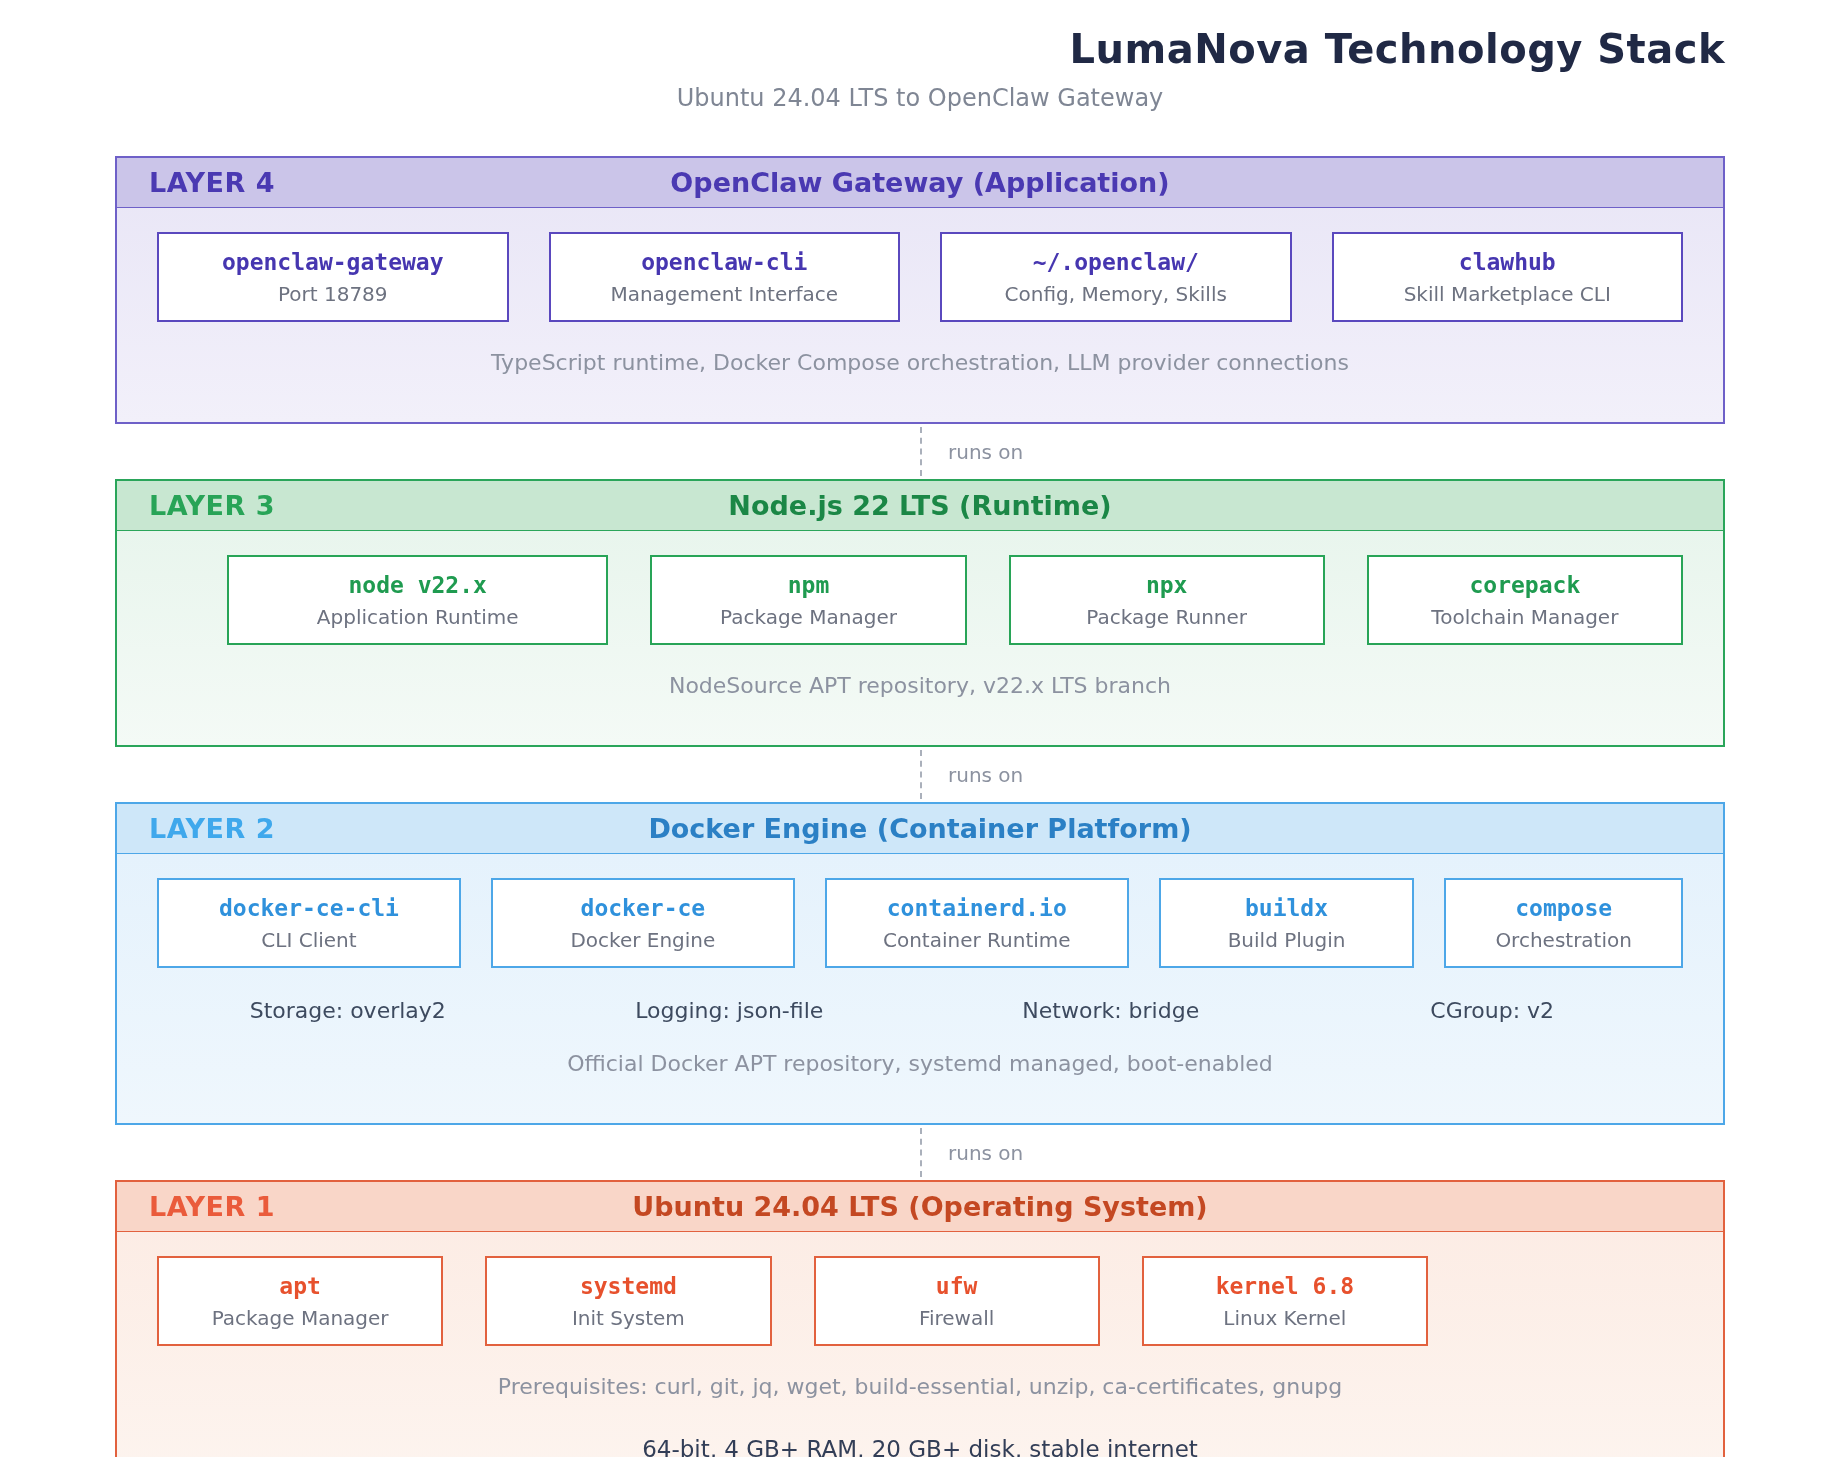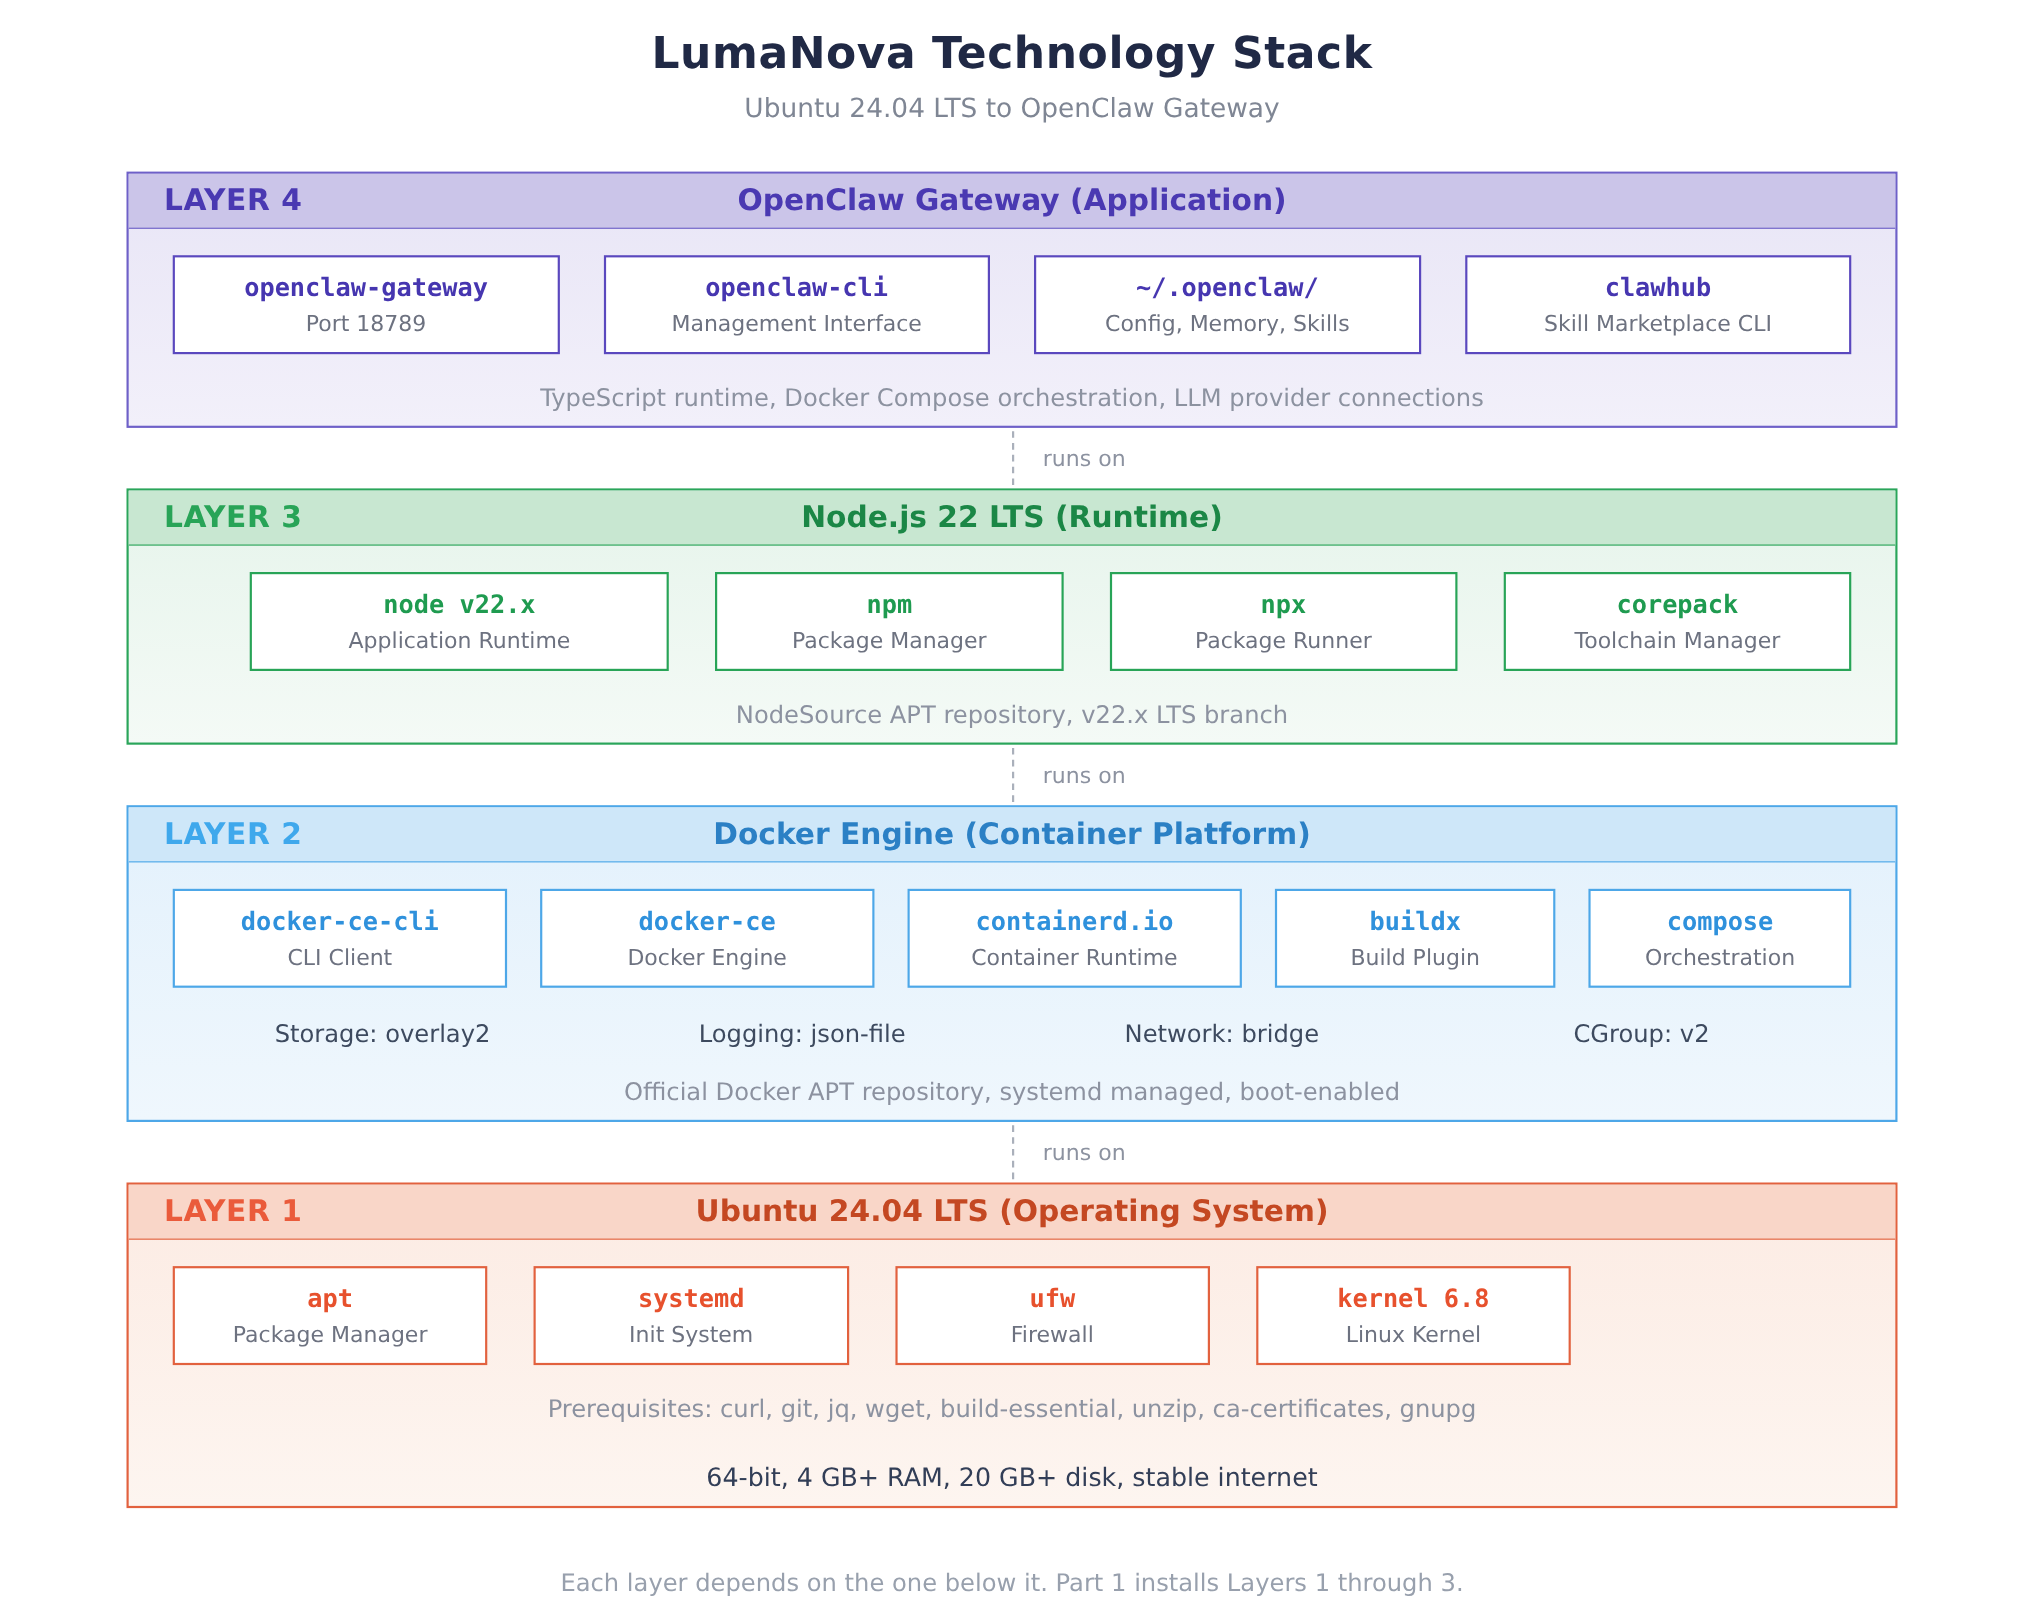--- a/index.html
+++ b/index.html
@@ -5,21 +5,21 @@
   * { margin: 0; padding: 0; box-sizing: border-box; }
   html, body {
     width: 1840px; height: 1457px;
     background: #ffffff;
     font-family: "DejaVu Sans", "Liberation Sans", sans-serif;
     overflow: hidden;
   }
   .page { width: 1610px; margin: 0 auto; padding-top: 26px; }
 
   .title {
-    text-align: center; font-size: 40px; font-weight: bold;
+    text-align: right; font-size: 40px; font-weight: bold;
     color: #202945; letter-spacing: 0.5px;
   }
   .subtitle {
     text-align: center; font-size: 24px; color: #7f8694;
     margin-top: 12px; margin-bottom: 44px;
   }
 
   .layer { border: 2px solid var(--bd); background: linear-gradient(180deg, var(--bg1), var(--bg2)); }
   .layer-header {
     position: relative; height: 50px; background: var(--band);
@@ -27,21 +27,21 @@
     display: flex; align-items: center;
   }
   .layer-label {
     font-size: 27px; font-weight: bold; color: var(--label);
     padding-left: 32px; letter-spacing: 0.5px;
   }
   .layer-title {
     position: absolute; left: 0; right: 0; text-align: center;
     font-size: 27px; font-weight: bold; color: var(--title);
   }
-  .layer-body { padding: 24px 40px 12px 40px; }
+  .layer-body { padding: 24px 40px 47px 40px; }
 
   .box-row { display: flex; gap: 40px; }
   .box {
     flex: 1; background: #ffffff; border: 2px solid var(--boxbd);
     text-align: center; padding: 15px 8px 14px 8px;
   }
   .box-name {
     font-family: "DejaVu Sans Mono", "Liberation Mono", monospace;
     font-weight: bold; font-size: 23px; color: var(--name);
   }

